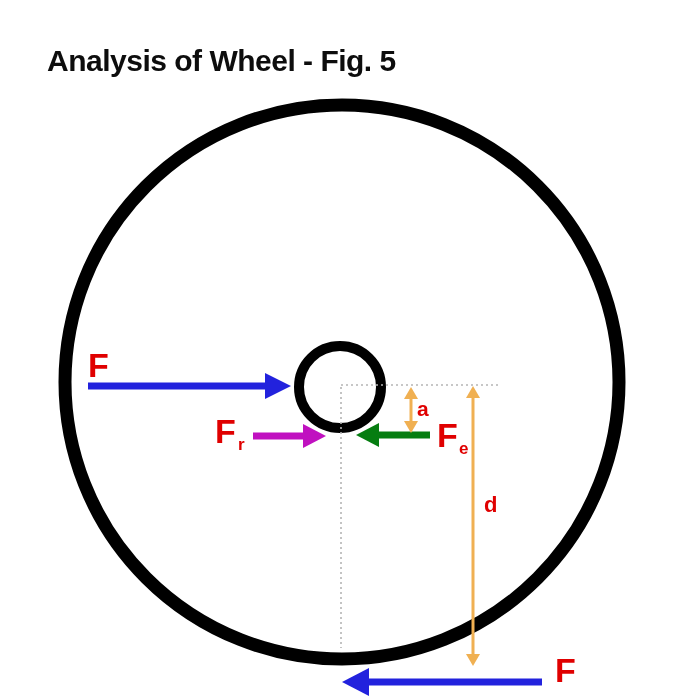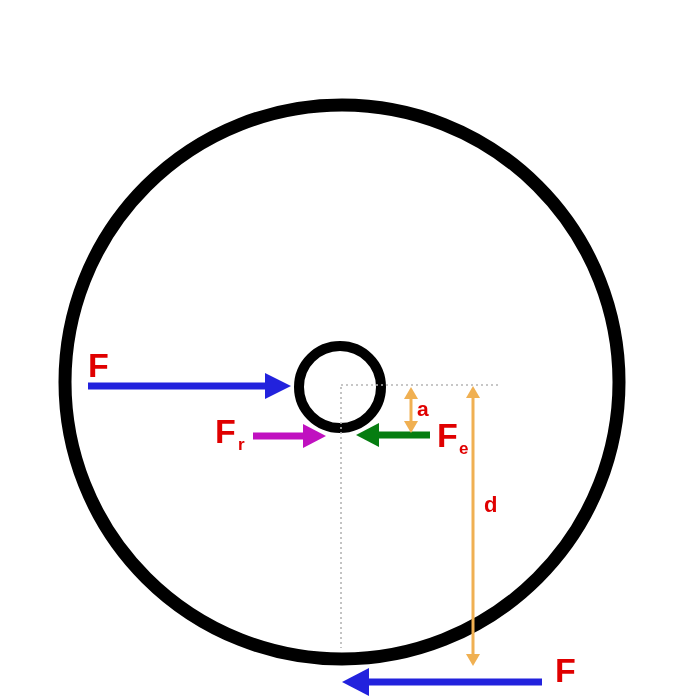--- a/index.html
+++ b/index.html
@@ -66,20 +66,21 @@
     font-family: "Liberation Sans", sans-serif;
     font-weight: bold;
     font-size: 22px;
   }
 </style>
 </head>
 <body>
 
 <div class="canvas">
 
+  <h1 class="title">Analysis of Wheel - Fig. 5</h1>
 
   <svg width="700" height="700" viewBox="0 0 700 700">
 
     <circle class="rim" cx="342" cy="382" r="277"></circle>
     <circle class="axle" cx="340" cy="387" r="41"></circle>
 
     <line class="guide" x1="341" y1="385" x2="500" y2="385"></line>
     <line class="guide" x1="341" y1="387" x2="341" y2="648"></line>
 
     <g>

